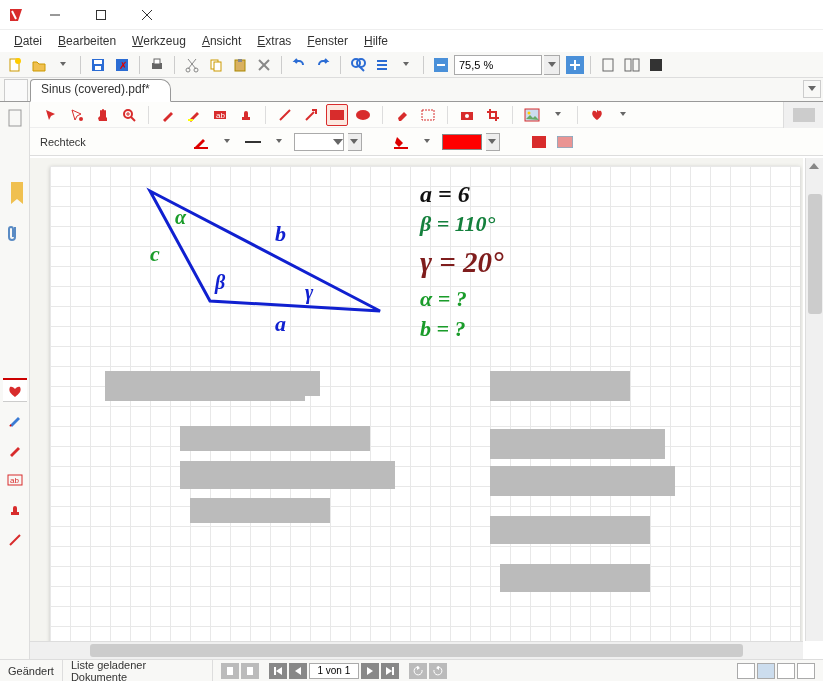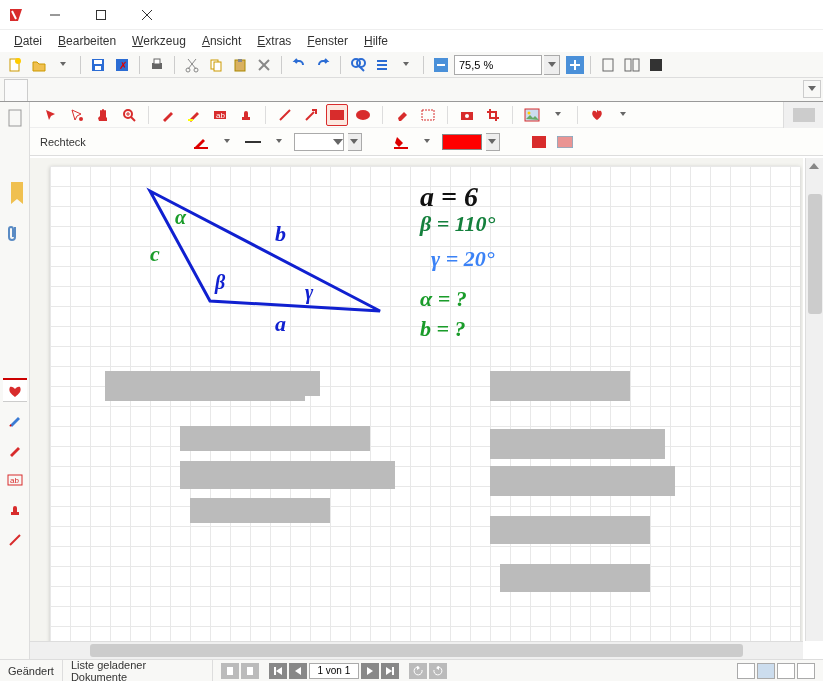--- a/index.html
+++ b/index.html
@@ -240,20 +240,21 @@
     </div>
   <div class="tbtn">
       <svg width="14" height="14">
         <rect x="1" y="1" width="12" height="12" fill="#333"></rect>
       </svg>
     </div>
 </div>
 
 <div class="tabs-row">
   <div class="tab-placeholder"></div>
+  <div class="doc-tab">Sinus (covered).pdf*</div>
   <div class="tabs-drop">
       <svg width="8" height="6">
         <path d="M0 0h8L4 5z" fill="#666"></path>
       </svg>
     </div>
 </div>
 
 <div class="ribbon">
   <div class="tbtn">
       <svg width="14" height="14">
@@ -502,23 +503,23 @@
     <svg width="300" height="150" style="position:absolute;left:50px;top:15px">
       <polygon points="50,10 110,120 280,130" fill="none" stroke="#1020d0" stroke-width="3"></polygon>
     </svg>
     <span class="hand" style="left:125px;top:40px;color:#1a9c2a;font-size:20px">α</span>
     <span class="hand" style="left:165px;top:105px;color:#1020d0;font-size:20px">β</span>
     <span class="hand" style="left:255px;top:115px;color:#1020d0;font-size:20px">γ</span>
     <span class="hand" style="left:225px;top:145px;color:#1020d0;font-size:22px">a</span>
     <span class="hand" style="left:225px;top:55px;color:#1020d0;font-size:22px">b</span>
     <span class="hand" style="left:100px;top:75px;color:#1a9c2a;font-size:22px">c</span>
 
-    <span class="hand" style="left:370px;top:15px;color:#111;font-size:28px">a = 6</span>
+    <span class="hand" style="left:370px;top:15px;color:#111;font-size:24px">a = 6</span>
     <span class="hand" style="left:370px;top:45px;color:#15803d;font-size:22px">β = 110°</span>
-    <span class="hand" style="left:381px;top:80px;color:#3b82f6;font-size:22px">γ = 20°</span>
+    <span class="hand" style="left:370px;top:80px;color:#7f1d1d;font-size:29px">γ = 20°</span>
     <span class="hand" style="left:370px;top:120px;color:#1a9c2a;font-size:22px"><span>α = </span><span>?</span></span>
     <span class="hand" style="left:370px;top:150px;color:#1a9c2a;font-size:22px"><span>b = </span><span>?</span></span>
 
     <div class="cover" style="left:55px;top:205px;width:200px;height:30px"></div>
     <div class="cover" style="left:55px;top:205px;width:215px;height:25px"></div>
     <div class="cover" style="left:130px;top:260px;width:190px;height:25px"></div>
     <div class="cover" style="left:130px;top:295px;width:215px;height:28px"></div>
     <div class="cover" style="left:140px;top:332px;width:140px;height:25px"></div>
     <div class="cover" style="left:440px;top:205px;width:140px;height:30px"></div>
     <div class="cover" style="left:440px;top:263px;width:175px;height:30px"></div>

